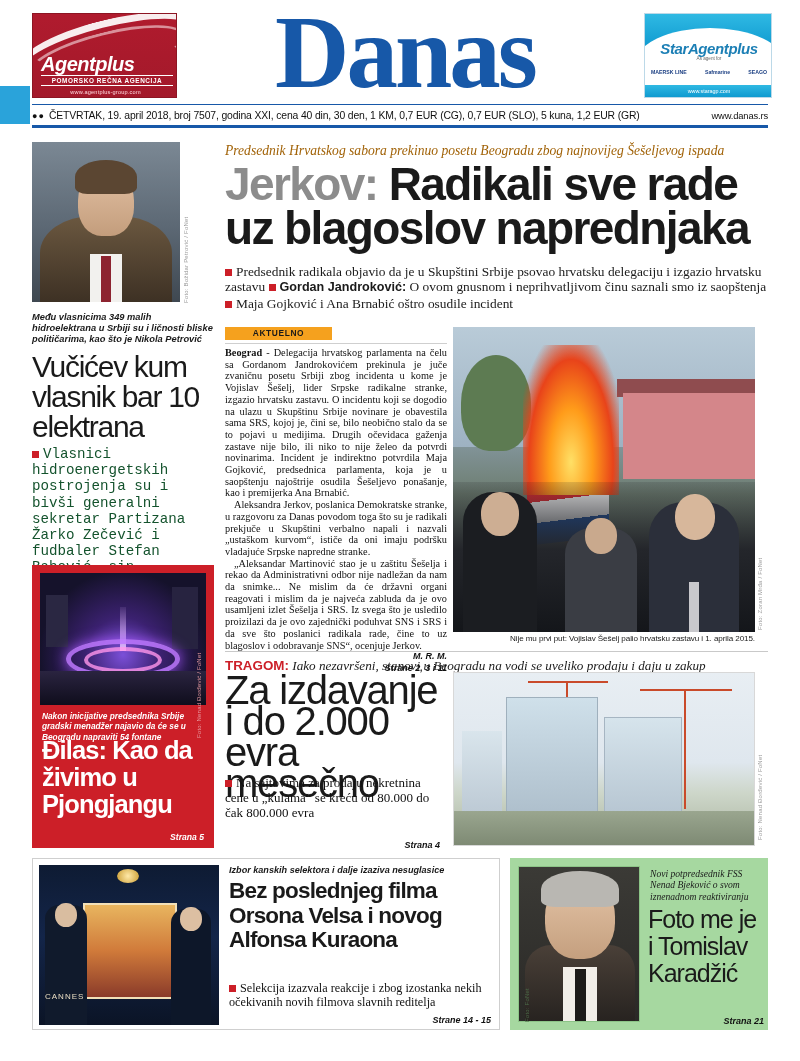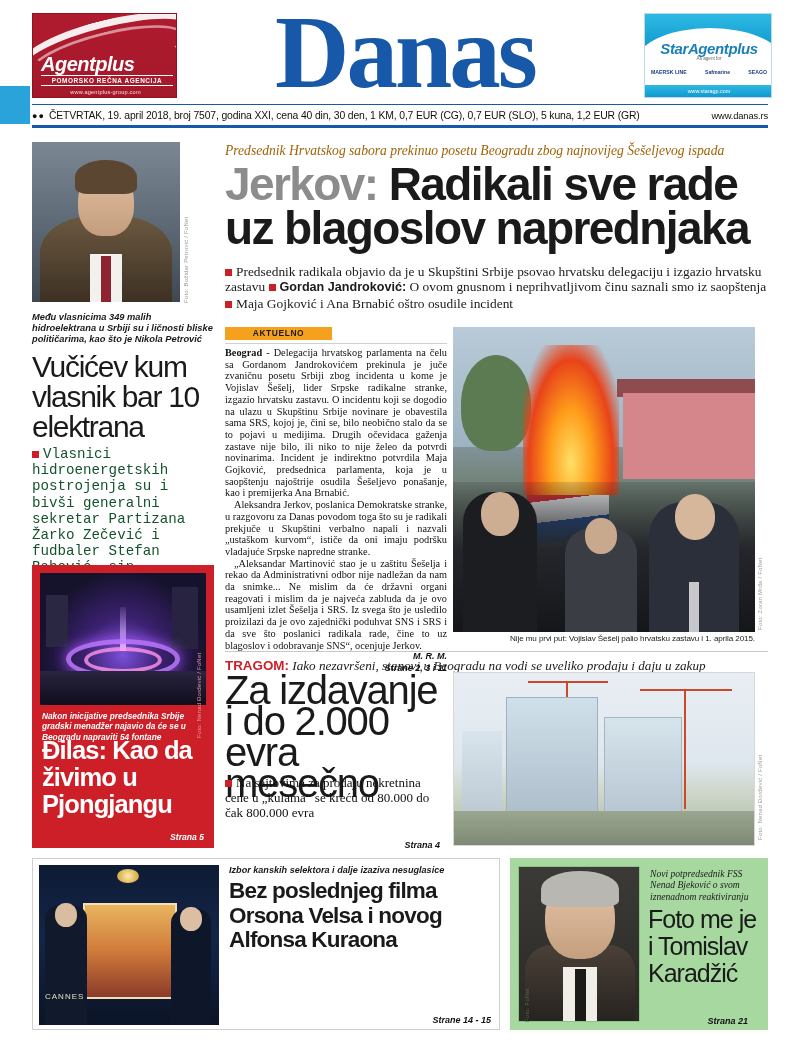--- a/index.html
+++ b/index.html
@@ -357,21 +357,21 @@
   .fss .kick {
     position:absolute; left:140px; top:10px; width:112px;
     font-family:"Liberation Serif", serif; font-style:italic; font-size:9.6px;
     line-height:11.4px; color:#1a1a1a;
   }
   .fss .head {
     position:absolute; left:138px; top:48px; width:118px;
     font-family:"Liberation Sans", sans-serif; font-size:25px; line-height:27px;
     letter-spacing:-1px; color:#1a1a1a;
   }
-  .fss .strana { position:absolute; right:20px; bottom:4px; }
+  .fss .strana { position:absolute; right:4px; bottom:4px; }
 </style>
 </head>
 <body>
 
 <div class="page">
 
   <div class="masthead">
 
     <div class="ad-left">
       <div class="swoosh"></div>
@@ -518,20 +518,23 @@
         <div class="lamp"></div>
         <div class="poster"></div>
         <div class="m1"></div>
         <div class="m1h"></div>
         <div class="m2"></div>
         <div class="m2h"></div>
         <div class="txt">CANNES</div>
       </div>
       <div class="kick">Izbor kanskih selektora i dalje izaziva nesuglasice</div>
       <div class="head">Bez poslednjeg filma Orsona Velsa i novog Alfonsa Kuraona</div>
+      <div class="body">
+        <span class="sq"></span><span>Selekcija izazvala reakcije i zbog izostanka nekih očekivanih novih filmova slavnih reditelja</span>
+      </div>
       <div class="strana">Strane 14 - 15</div>
     </div>
 
     <div class="fss">
       <div class="photo">
         <div class="body"></div>
         <div class="shirt"></div>
         <div class="tie"></div>
         <div class="head"></div>
         <div class="hair"></div>

